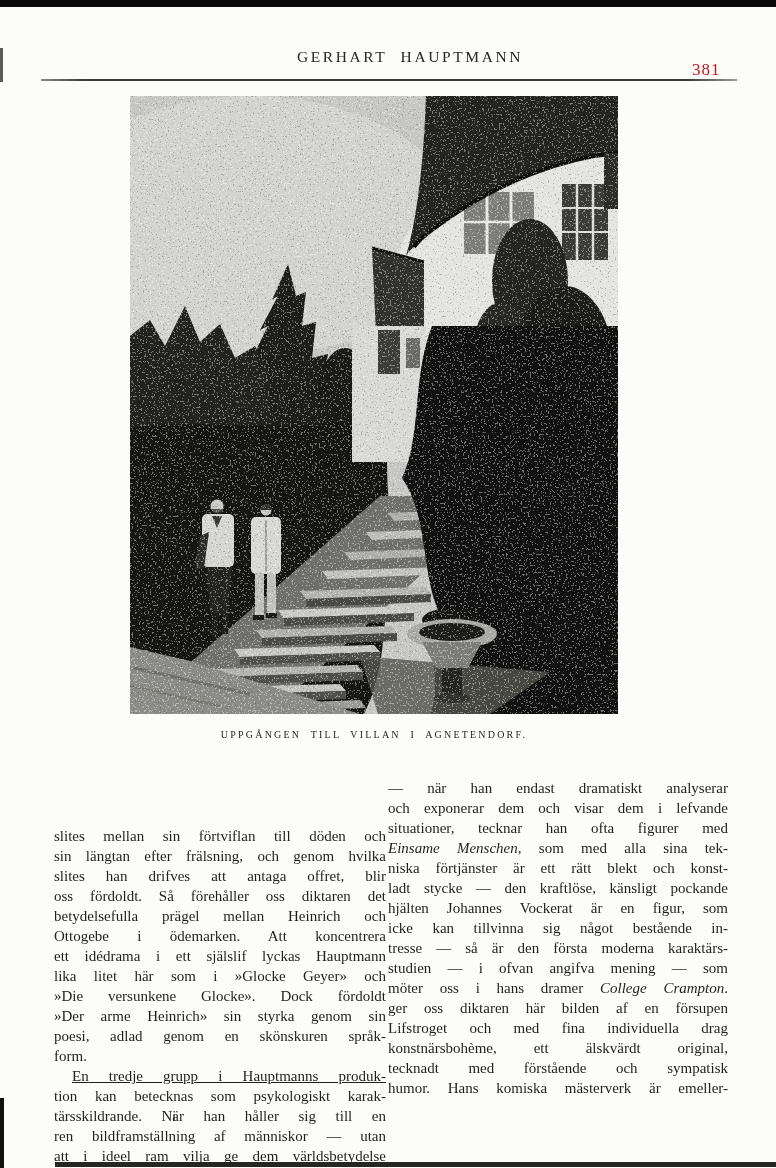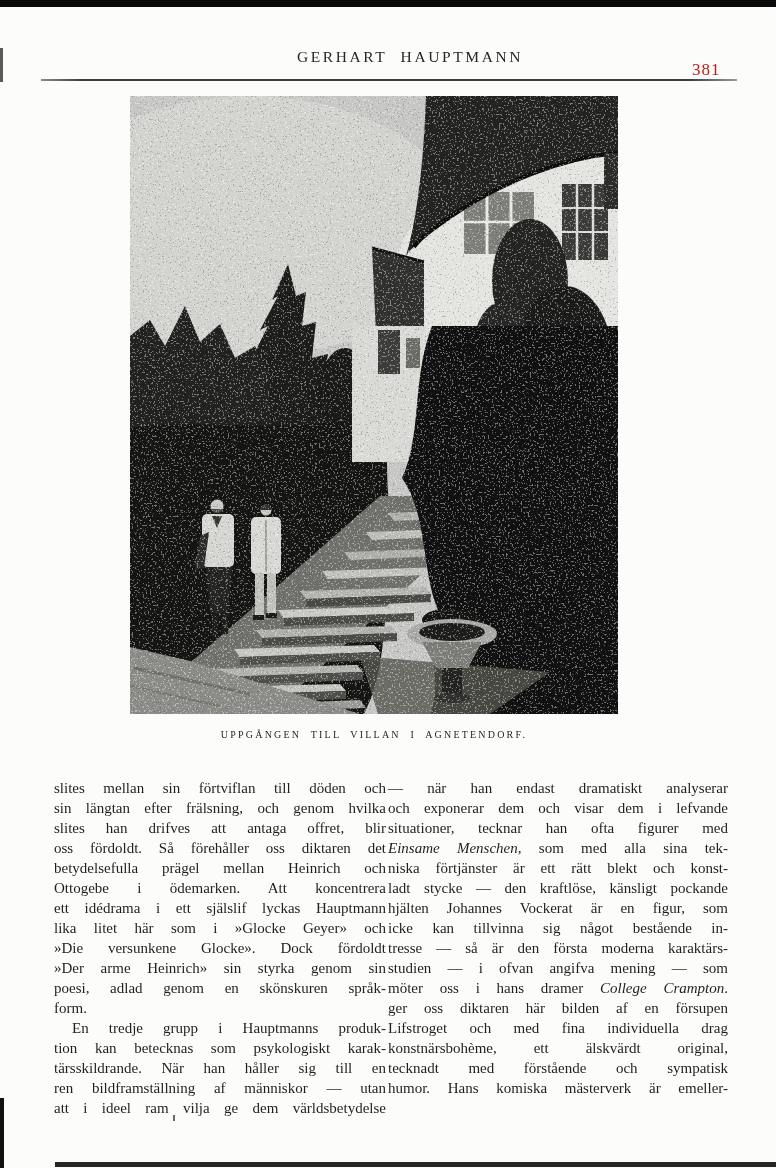--- a/index.html
+++ b/index.html
@@ -27,25 +27,25 @@
     position:absolute;top:79px;left:41px;width:696px;height:2px;
     background:linear-gradient(90deg,#8a8a86,#3c3c3a 6%,#3c3c3a 93%,#9a9a96);
   }
   #figure-wrap{position:absolute;top:96px;left:130px;width:488px;height:618px;}
   #figure-wrap svg{display:block;}
   #figure-caption{
     position:absolute;top:729px;left:130px;width:488px;text-align:center;
     font-size:10px;letter-spacing:2.2px;word-spacing:5px;color:#262624;
   }
   .col{position:absolute;top:778px;font-size:15px;line-height:20px;}
-  #col-left{left:54px;width:332px;}
+  #col-left{left:54px;width:332px;margin-top:48px;}
   #col-right{left:388px;width:340px;}
   .line{text-align:justify;text-align-last:justify;white-space:normal;}
   .line.end{text-align-last:left;}
-  .line.ind{text-indent:18px;}
+  .line.ind{text-indent:18px;text-decoration:underline;}
 </style>
 </head>
 <body>
 
 <div class="artifact" id="artifact-top"></div>
 <div class="artifact" id="artifact-bottom"></div>
 <div class="artifact" id="artifact-left-strip"></div>
 <div class="artifact" id="artifact-left-mark"></div>
 <div class="artifact" id="artifact-speck"></div>
 

